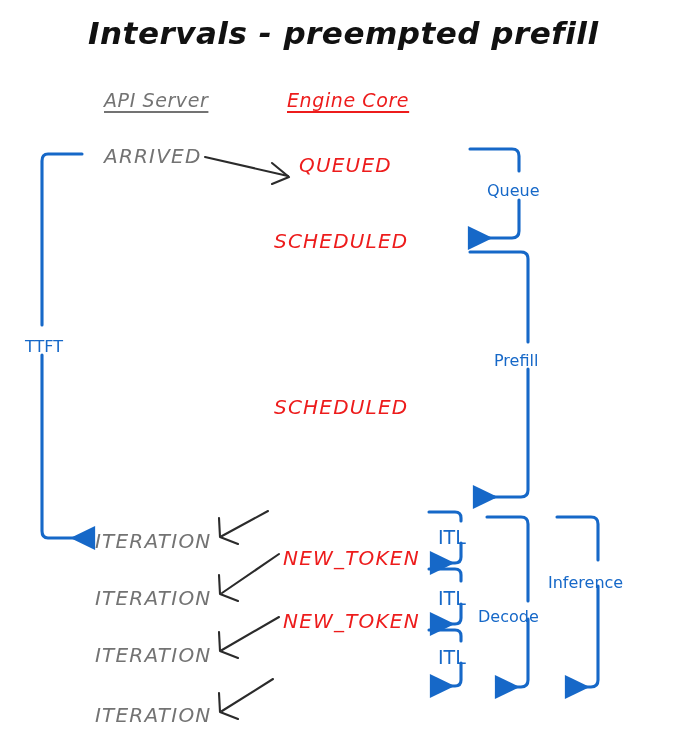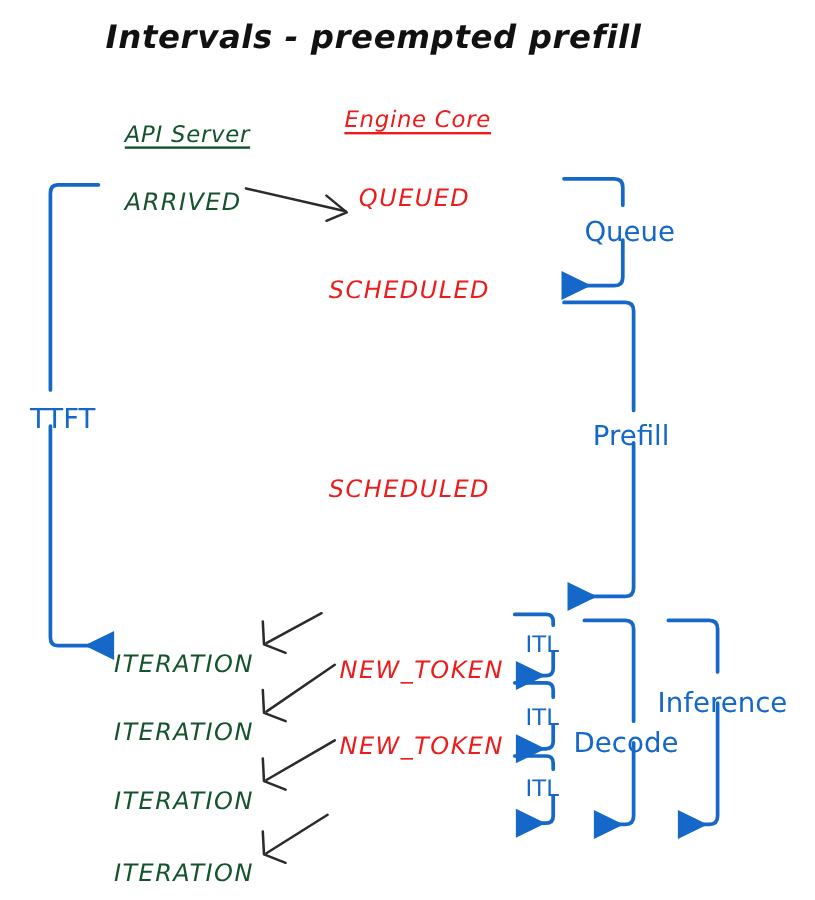--- a/index.html
+++ b/index.html
@@ -5,39 +5,39 @@
   html,body{margin:0;padding:0;background:#ffffff;}
   body{width:679px;height:750px;overflow:hidden;
        font-family:"DejaVu Sans","Liberation Sans",sans-serif;}
   #stage{position:relative;width:679px;height:750px;background:#fff;}
   svg.layer{position:absolute;left:0;top:0;width:679px;height:750px;}
 
   .t{position:absolute;white-space:nowrap;line-height:1;}
 
   .title{
     font-family:"DejaVu Sans","Liberation Sans",sans-serif;
-    font-weight:bold;font-style:italic;font-size:27px;color:#111111;
+    font-weight:bold;font-style:italic;font-size:31px;color:#111111;
     letter-spacing:.5px;
   }
   .hand{
     font-family:"DejaVu Sans","Liberation Sans",sans-serif;
     font-style:italic;font-size:20px;letter-spacing:1.2px;
   }
   .hand-hdr{
     font-family:"DejaVu Sans","Liberation Sans",sans-serif;
     font-style:italic;font-size:19px;letter-spacing:.6px;
     text-decoration:underline;text-underline-offset:4px;
     text-decoration-thickness:2px;
   }
-  .orange{color:#14532d;margin-top:12px;}
+  .orange{color:#737373;}
   .red{color:#ED1C1C;}
   .blue{color:#1668C8;
     font-family:"DejaVu Sans","Liberation Sans",sans-serif;
     font-style:normal;font-weight:normal;letter-spacing:0;}
-  .lbl-big{font-size:23px;text-align:center;}
+  .lbl-big{font-size:16px;text-align:center;}
   .lbl-sm{font-size:19px;}
 </style>
 </head>
 <body>
 
 <div id="stage">
 
   <svg class="layer" viewBox="0 0 679 750">
     <defs>
       <marker id="bluehead" markerWidth="9" markerHeight="9" refX="7.4" refY="4.5" orient="auto" markerUnits="strokeWidth">

